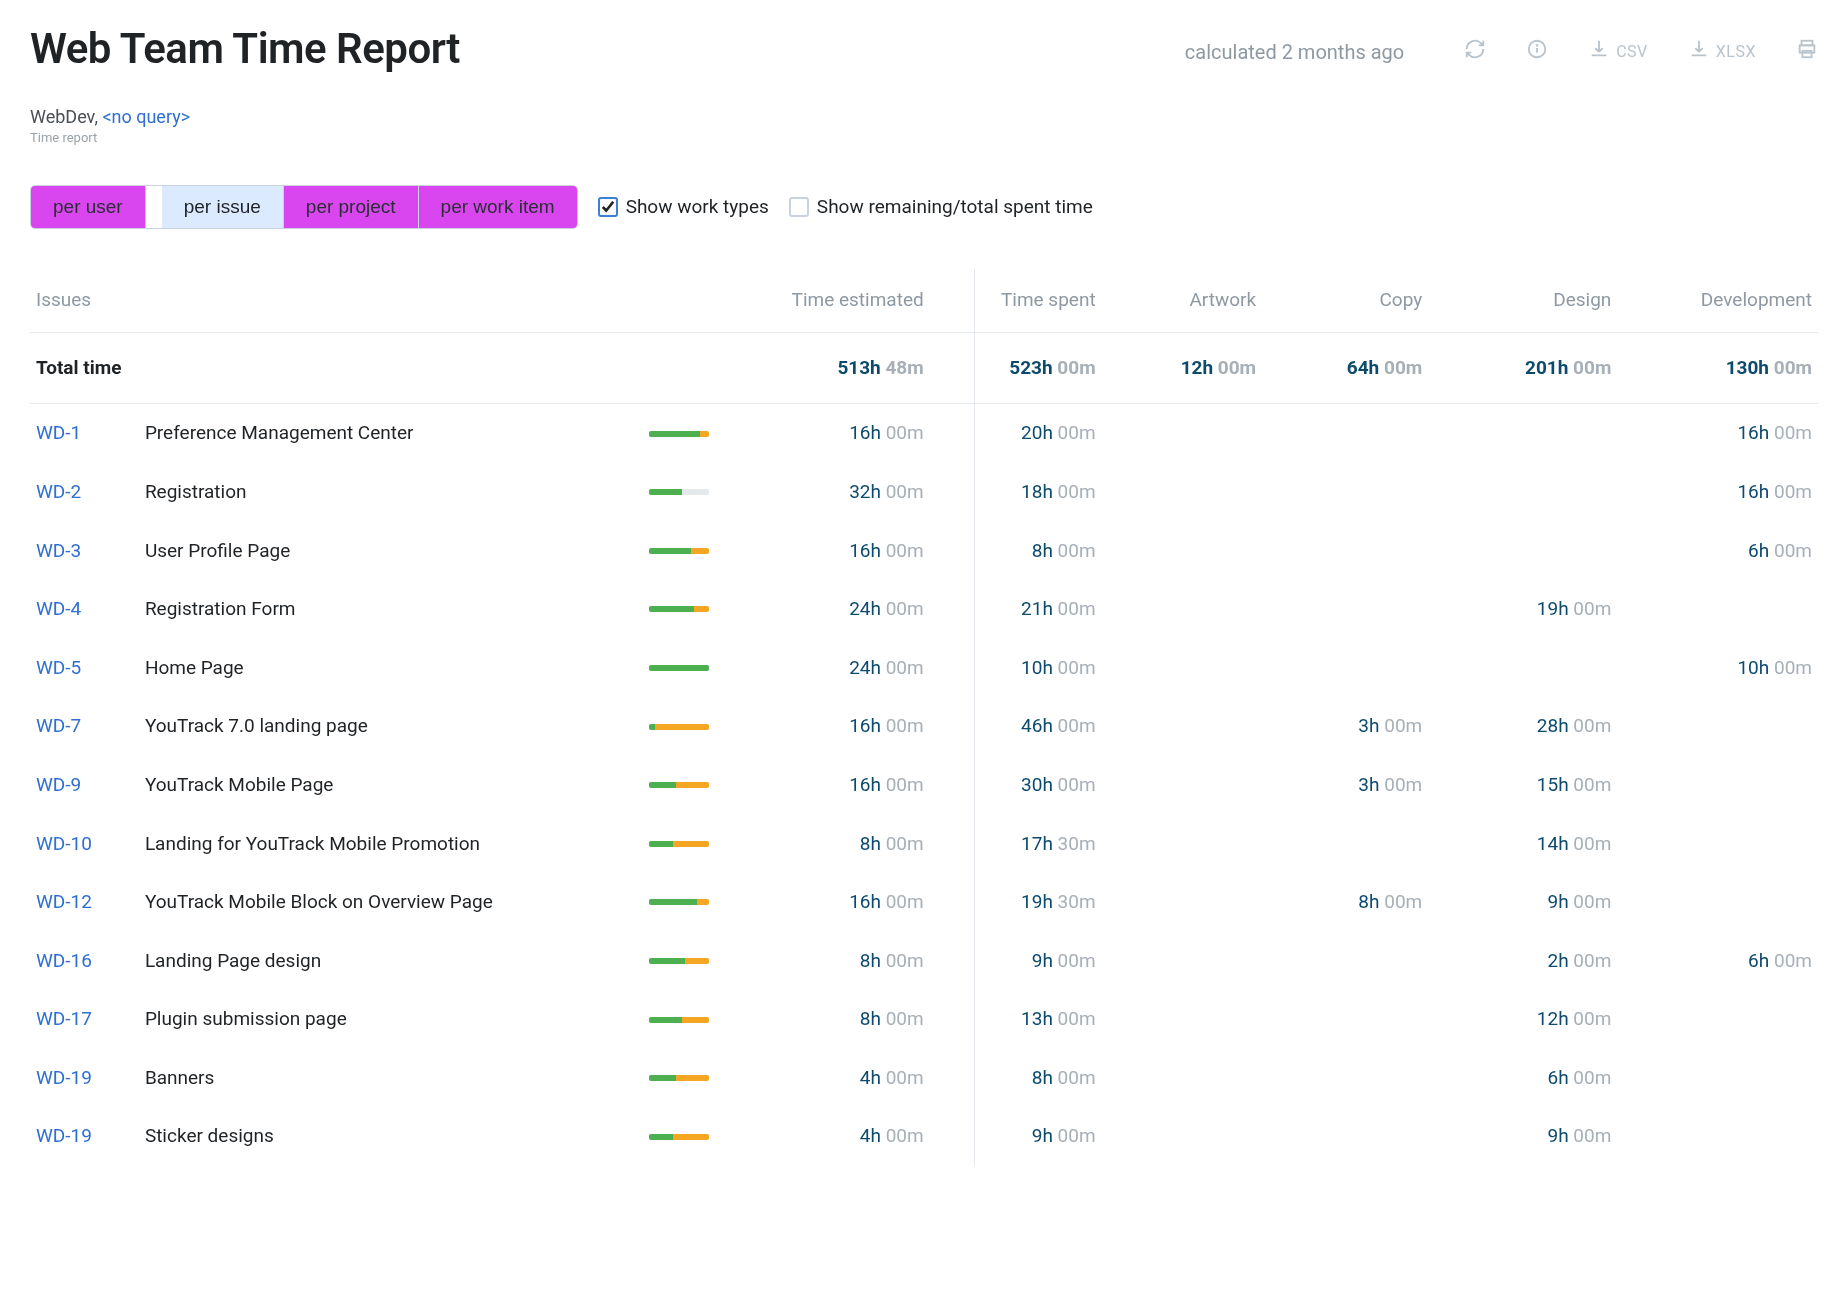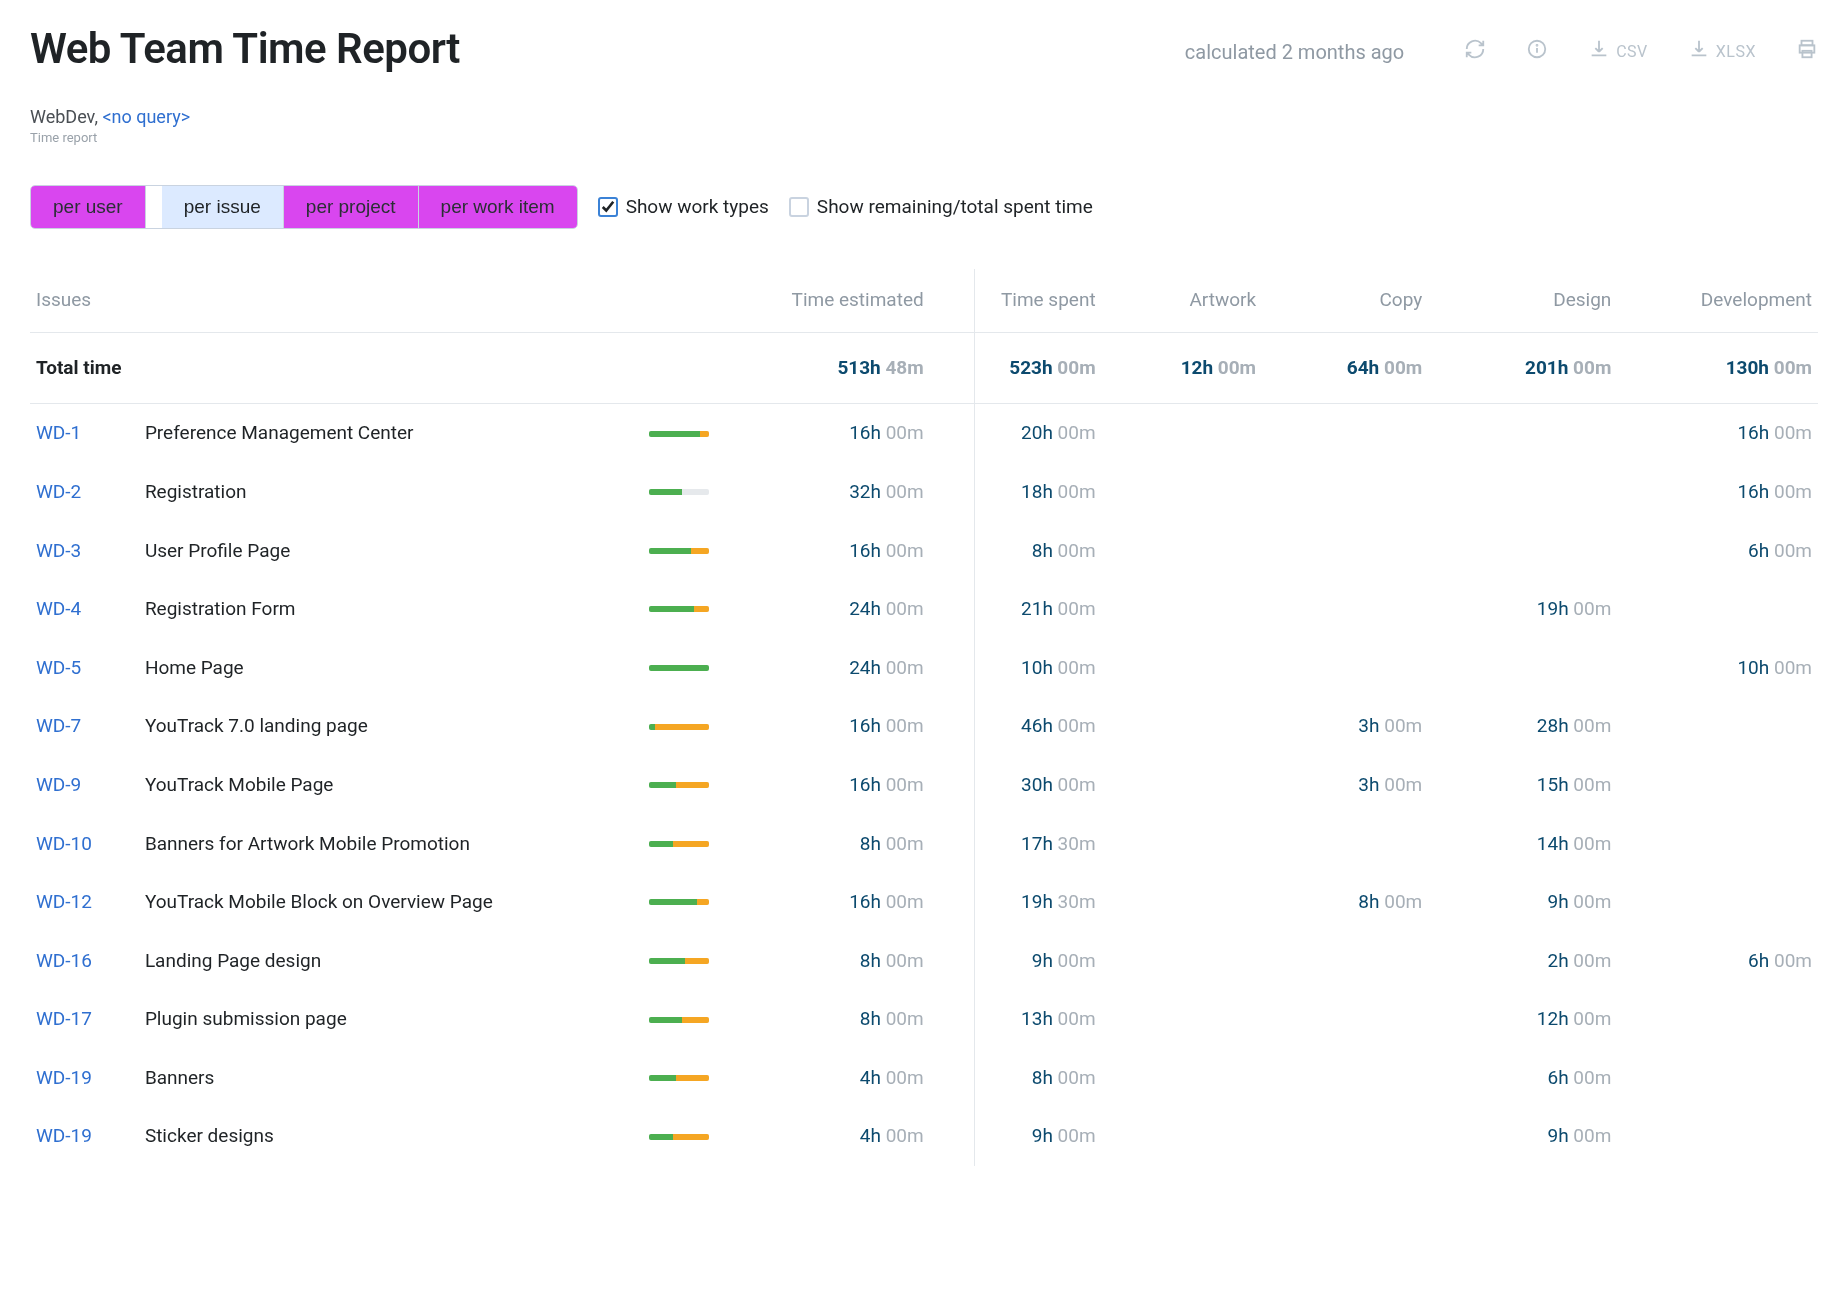--- a/index.html
+++ b/index.html
@@ -358,21 +358,21 @@
           </td>
           <td class="num"><span class="h">16h</span> <span class="m">00m</span></td>
           <td class="num"><span class="h">30h</span> <span class="m">00m</span></td>
           <td class="num"></td>
           <td class="num"><span class="h">3h</span> <span class="m">00m</span></td>
           <td class="num"><span class="h">15h</span> <span class="m">00m</span></td>
           <td class="num"></td>
         </tr>
         <tr class="row">
           <td class="id"><a href="#">WD-10</a></td>
-          <td class="title">Banners for Artwork Mobile Promotion</td>
+          <td class="title">Landing for YouTrack Mobile Promotion</td>
           <td>
             <div class="bar">
               <div class="g" style="width: 40%;"></div>
               <div class="o" style="width: 60%;"></div>
             </div>
           </td>
           <td class="num"><span class="h">8h</span> <span class="m">00m</span></td>
           <td class="num"><span class="h">17h</span> <span class="m">30m</span></td>
           <td class="num"></td>
           <td class="num"></td>

